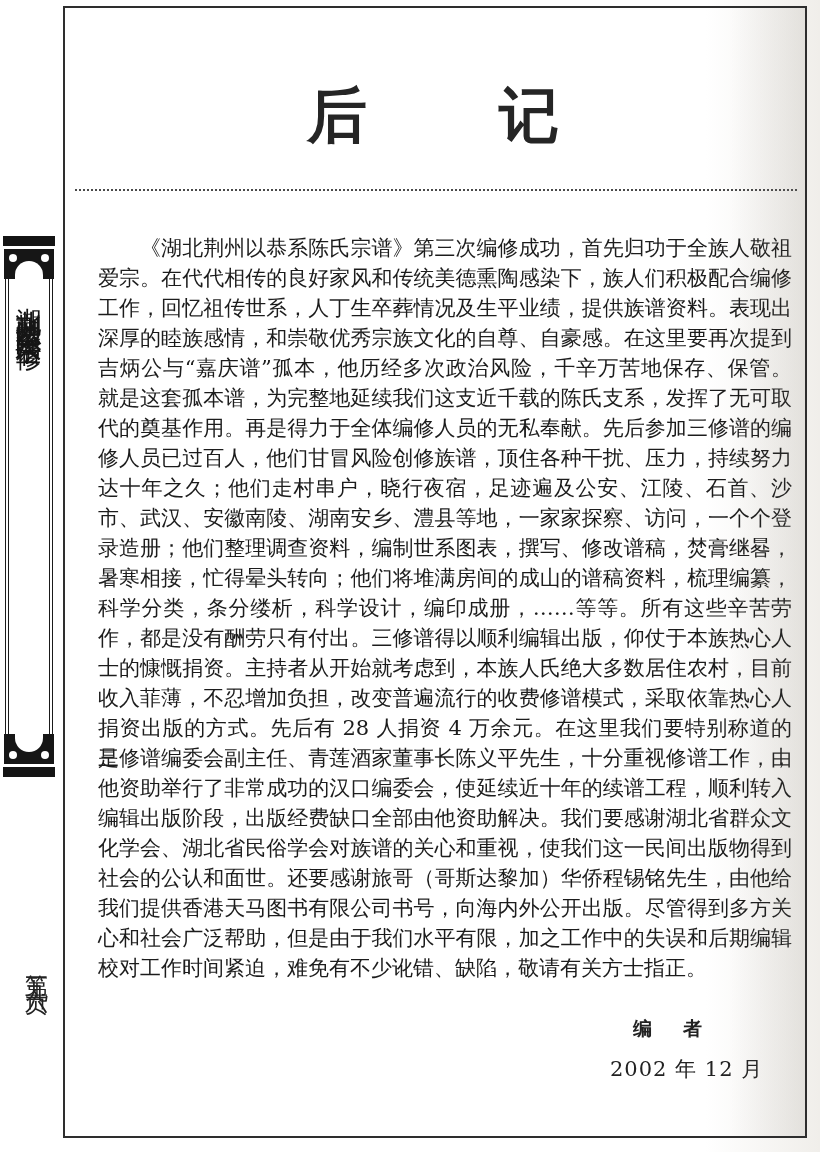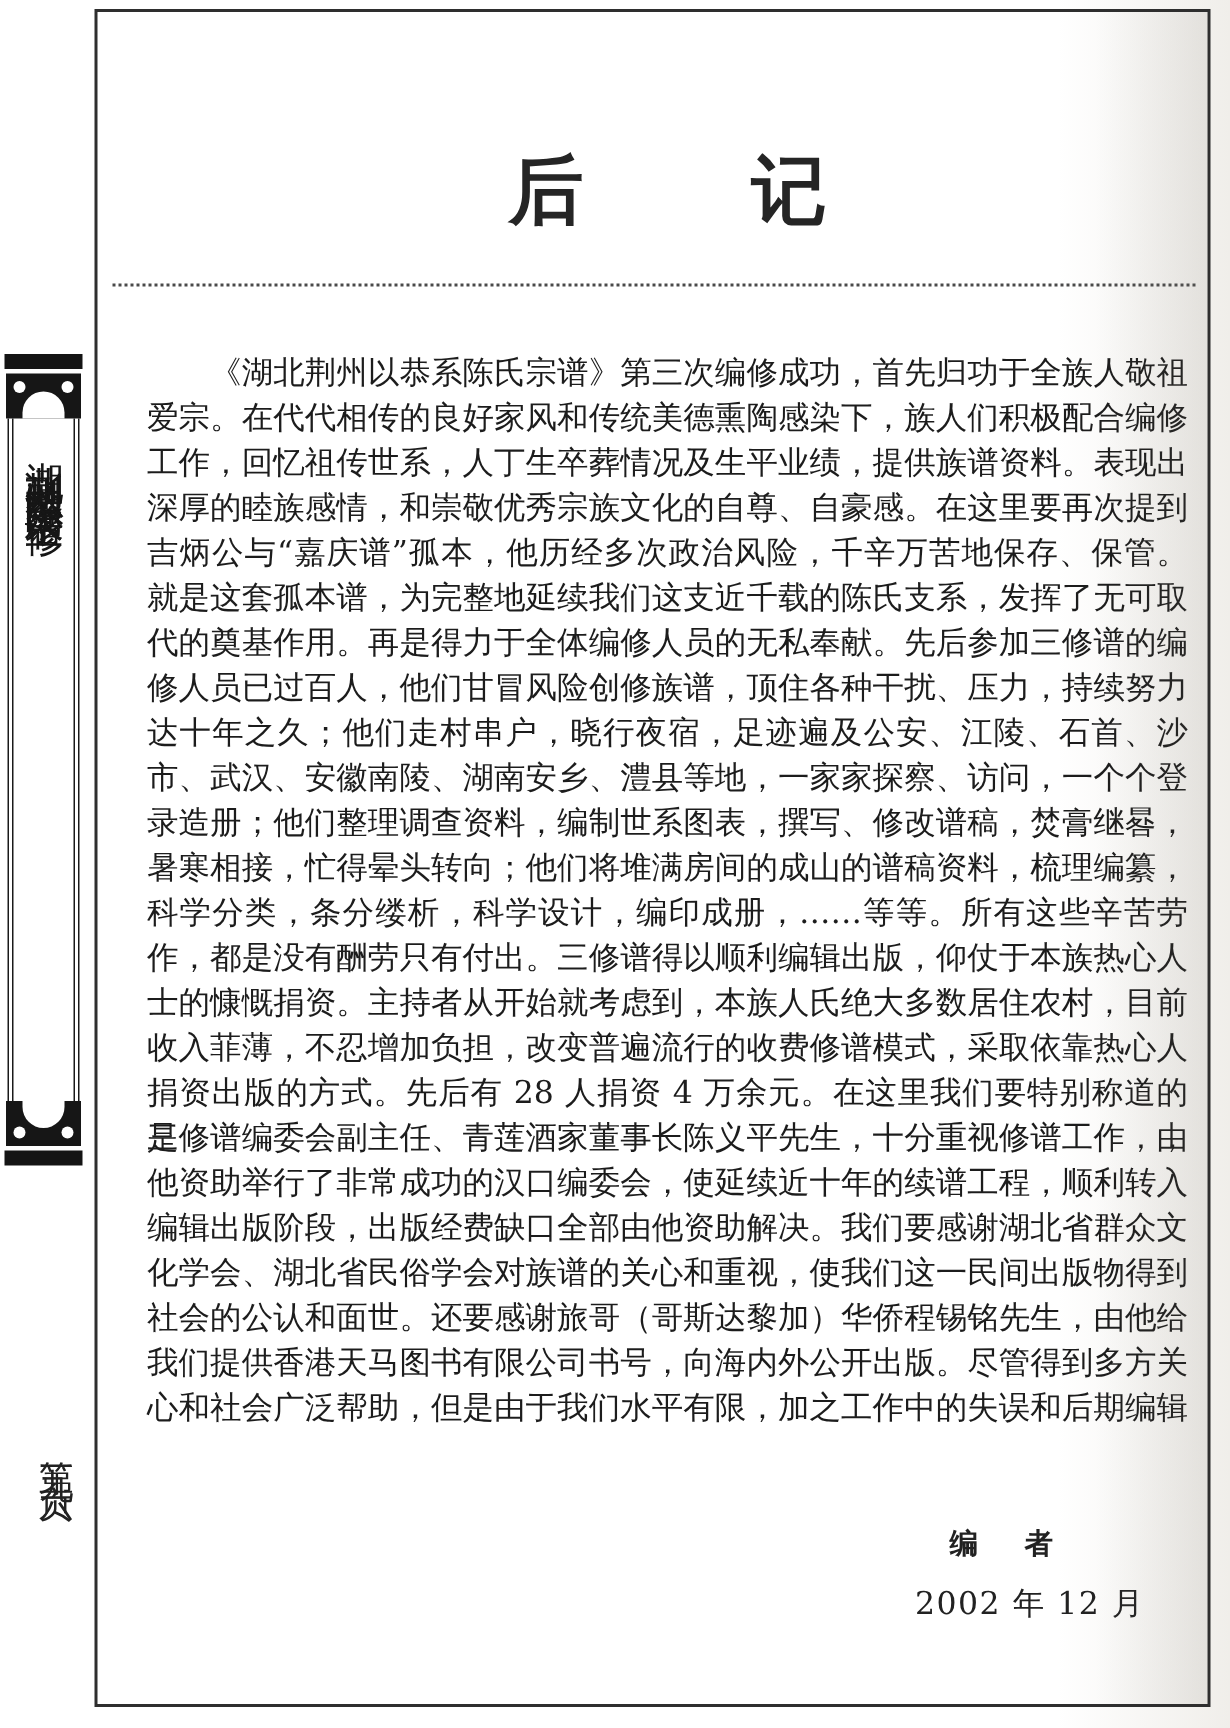--- a/index.html
+++ b/index.html
@@ -24,23 +24,23 @@
     position: absolute; top: 0; right: 0;
     width: 75px; height: 100%;
     background: linear-gradient(to right, rgba(125,120,110,0) 0%, rgba(125,120,110,0.13) 100%);
     pointer-events: none;
   }
 
   .title {
     position: absolute;
     top: 78px; left: 0;
     width: 100%;
-    margin: 12px;
+    margin: 0;
     text-align: center;
-    font-size: 50px;
+    font-size: 60px;
     line-height: 58px;
     font-weight: bold;
     letter-spacing: 4px;
     font-family: "DejaVu Sans", "Liberation Sans", sans-serif;
     color: #252525;
   }
 
   .dotted-rule {
     position: absolute;
     top: 181px; left: 10px; right: 8px;
@@ -178,17 +178,18 @@
       <div class="line">士的慷慨捐资。主持者从开始就考虑到，本族人氏绝大多数居住农村，目前</div>
       <div class="line">收入菲薄，不忍增加负担，改变普遍流行的收费修谱模式，采取依靠热心人</div>
       <div class="line">捐资出版的方式。先后有 28 人捐资 4 万余元。在这里我们要特别称道的是，</div>
       <div class="line">三修谱编委会副主任、青莲酒家董事长陈义平先生，十分重视修谱工作，由</div>
       <div class="line">他资助举行了非常成功的汉口编委会，使延续近十年的续谱工程，顺利转入</div>
       <div class="line">编辑出版阶段，出版经费缺口全部由他资助解决。我们要感谢湖北省群众文</div>
       <div class="line">化学会、湖北省民俗学会对族谱的关心和重视，使我们这一民间出版物得到</div>
       <div class="line">社会的公认和面世。还要感谢旅哥（哥斯达黎加）华侨程锡铭先生，由他给</div>
       <div class="line">我们提供香港天马图书有限公司书号，向海内外公开出版。尽管得到多方关</div>
       <div class="line">心和社会广泛帮助，但是由于我们水平有限，加之工作中的失误和后期编辑</div>
+      <div class="line last">校对工作时间紧迫，难免有不少讹错、缺陷，敬请有关方士指正。</div>
     </div>
   <div class="signature">编　者</div>
   <div class="sign-date">2002 年 12 月</div>
   <div class="scan-shade"></div>
 </div>
 
 </body></html>

